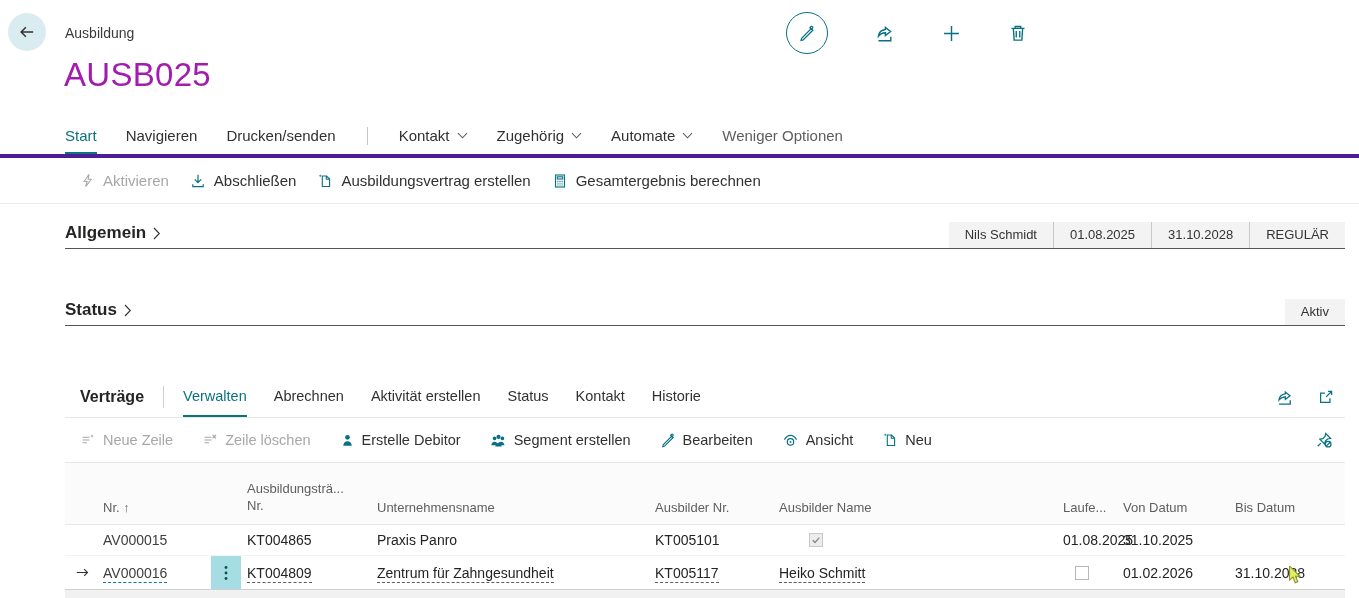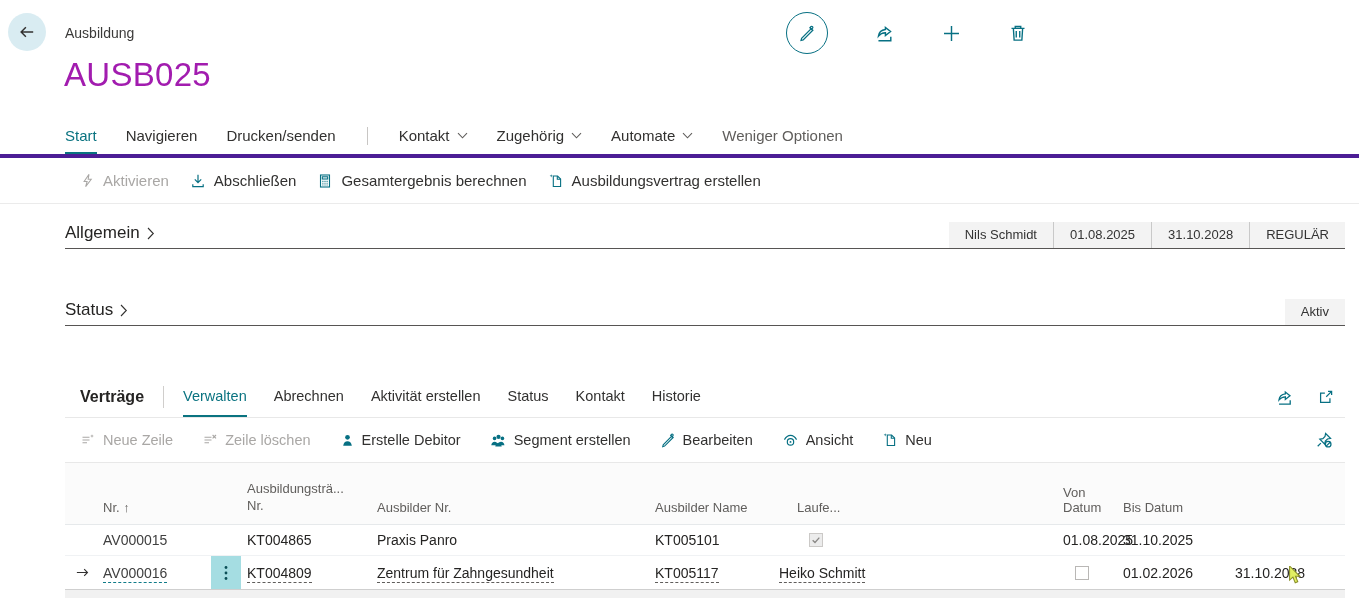--- a/index.html
+++ b/index.html
@@ -31,21 +31,21 @@
 
   
   .cmdbar { position:absolute; left:0; right:0; top:158px; height:46px; border-bottom:1px solid #ebebeb;
             display:flex; align-items:center; gap:21px; padding-left:80px; font-size:15px; }
   .cmd { display:flex; align-items:center; gap:8px; cursor:pointer; }
   .cmd.disabled { color:#a9a7a5; cursor:default; }
 
   
   .ft { position:absolute; left:65px; right:14px; display:flex; justify-content:space-between;
         align-items:flex-end; border-bottom:1px solid #575554; }
-  .ft-title { display:flex; align-items:center; gap:7px; font-size:17px; font-weight:400; color:#252423;
+  .ft-title { display:flex; align-items:center; gap:7px; font-size:17px; font-weight:700; color:#252423;
               padding-bottom:5px; cursor:pointer; }
   .ft-vals { display:flex; }
   .ft-box { background:#f3f3f3; border-right:1px solid #c9c9c9; padding:5px 16px 6px; font-size:13px;
             color:#333; white-space:nowrap; }
   .ft-box:last-child { border-right:none; }
 
   
   .part { position:absolute; left:65px; right:14px; top:377px; }
   .part-header { display:flex; align-items:stretch; height:41px; border-bottom:1px solid #e8e8e8;
                  padding-left:15px; font-size:14.5px; }
@@ -181,36 +181,36 @@
       <span class="icon teal">
         <svg width="16" height="16" viewBox="0 0 16 16" fill="none" stroke="currentColor" stroke-width="1.2">
             <path d="M8 1.8v7.4M4.8 6.4 8 9.6l3.2-3.2M2.8 11.2v2.4h10.4v-2.4"></path>
           </svg>
       </span>
         <span>Abschließen</span>
     </div>
     <div class="cmd">
       <span class="icon teal">
         <svg width="16" height="16" viewBox="0 0 16 16" fill="none" stroke="currentColor" stroke-width="1.1">
+            <path d="M5.3 3h4.3l3 3v7.5H5.3z"></path>
+            <path d="M9.3 3v3.2h3.3"></path>
+            <path d="M3.2 1.2l.4 1.2 1.2.4-1.2.4-.4 1.2-.4-1.2-1.2-.4 1.2-.4z" fill="currentColor" stroke="none"></path>
+          </svg>
+      </span>
+        <span>Ausbildungsvertrag erstellen</span>
+    </div>
+    <div class="cmd">
+      <span class="icon teal">
+        <svg width="16" height="16" viewBox="0 0 16 16" fill="none" stroke="currentColor" stroke-width="1.1">
             <rect x="3.5" y="2" width="9" height="12"></rect>
             <rect x="5.3" y="3.8" width="5.4" height="2.2"></rect>
             <path d="M5.4 8.4h1M7.5 8.4h1M9.6 8.4h1M5.4 10.2h1M7.5 10.2h1M9.6 10.2h1M5.4 12h1M7.5 12h1M9.6 12h1"></path>
           </svg>
       </span>
         <span>Gesamtergebnis berechnen</span>
-    </div>
-    <div class="cmd">
-      <span class="icon teal">
-        <svg width="16" height="16" viewBox="0 0 16 16" fill="none" stroke="currentColor" stroke-width="1.1">
-            <path d="M5.3 3h4.3l3 3v7.5H5.3z"></path>
-            <path d="M9.3 3v3.2h3.3"></path>
-            <path d="M3.2 1.2l.4 1.2 1.2.4-1.2.4-.4 1.2-.4-1.2-1.2-.4 1.2-.4z" fill="currentColor" stroke="none"></path>
-          </svg>
-      </span>
-        <span>Ausbildungsvertrag erstellen</span>
     </div>
   </div>
 
   <div class="ft" style="top:222px;">
     <div class="ft-title">
       <span>Allgemein</span>
       <span class="icon">
           <svg width="8" height="13" viewBox="0 0 8 13" fill="none" stroke="#323130" stroke-width="1.1">
             <path d="M1 1l5.3 5.5L1 12"></path>
           </svg>
@@ -349,20 +349,21 @@
             <path d="M10 13.4 13.4 10"></path>
           </svg>
       </span>
     </div>
 
     <div class="trow thead">
       <div></div>
       <div><span>Nr.</span> <span>↑</span></div>
       <div></div>
       <div class="c-tr two-line"><span>Ausbildungsträ...</span><br><span>Nr.</span></div>
+      <div>Unternehmensname</div>
       <div>Ausbilder Nr.</div>
       <div>Ausbilder Name</div>
       <div class="c-chk">Laufe...</div>
       <div class="c-von">Von Datum</div>
       <div class="c-bis">Bis Datum</div>
     </div>
 
     <div class="trow tr-data row1">
       <div></div>
       <div><span class="link">AV000015</span></div>

